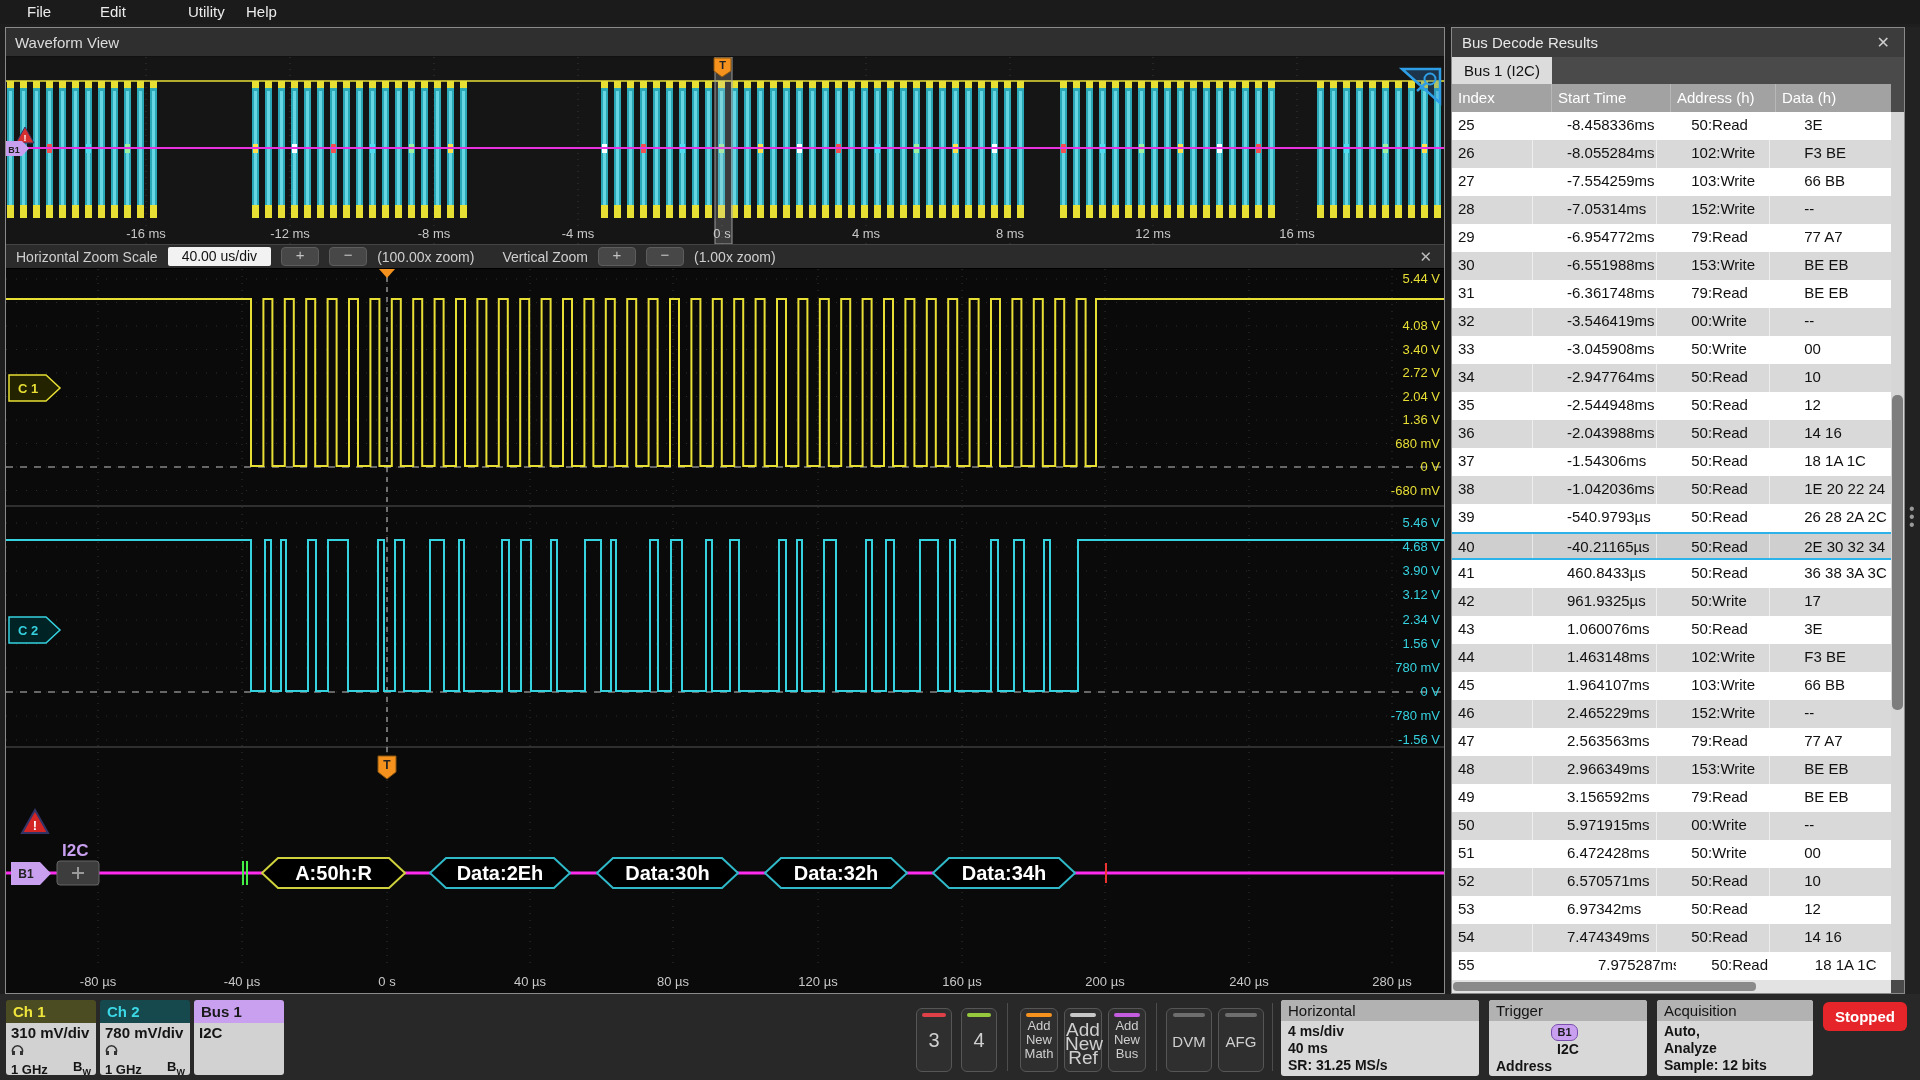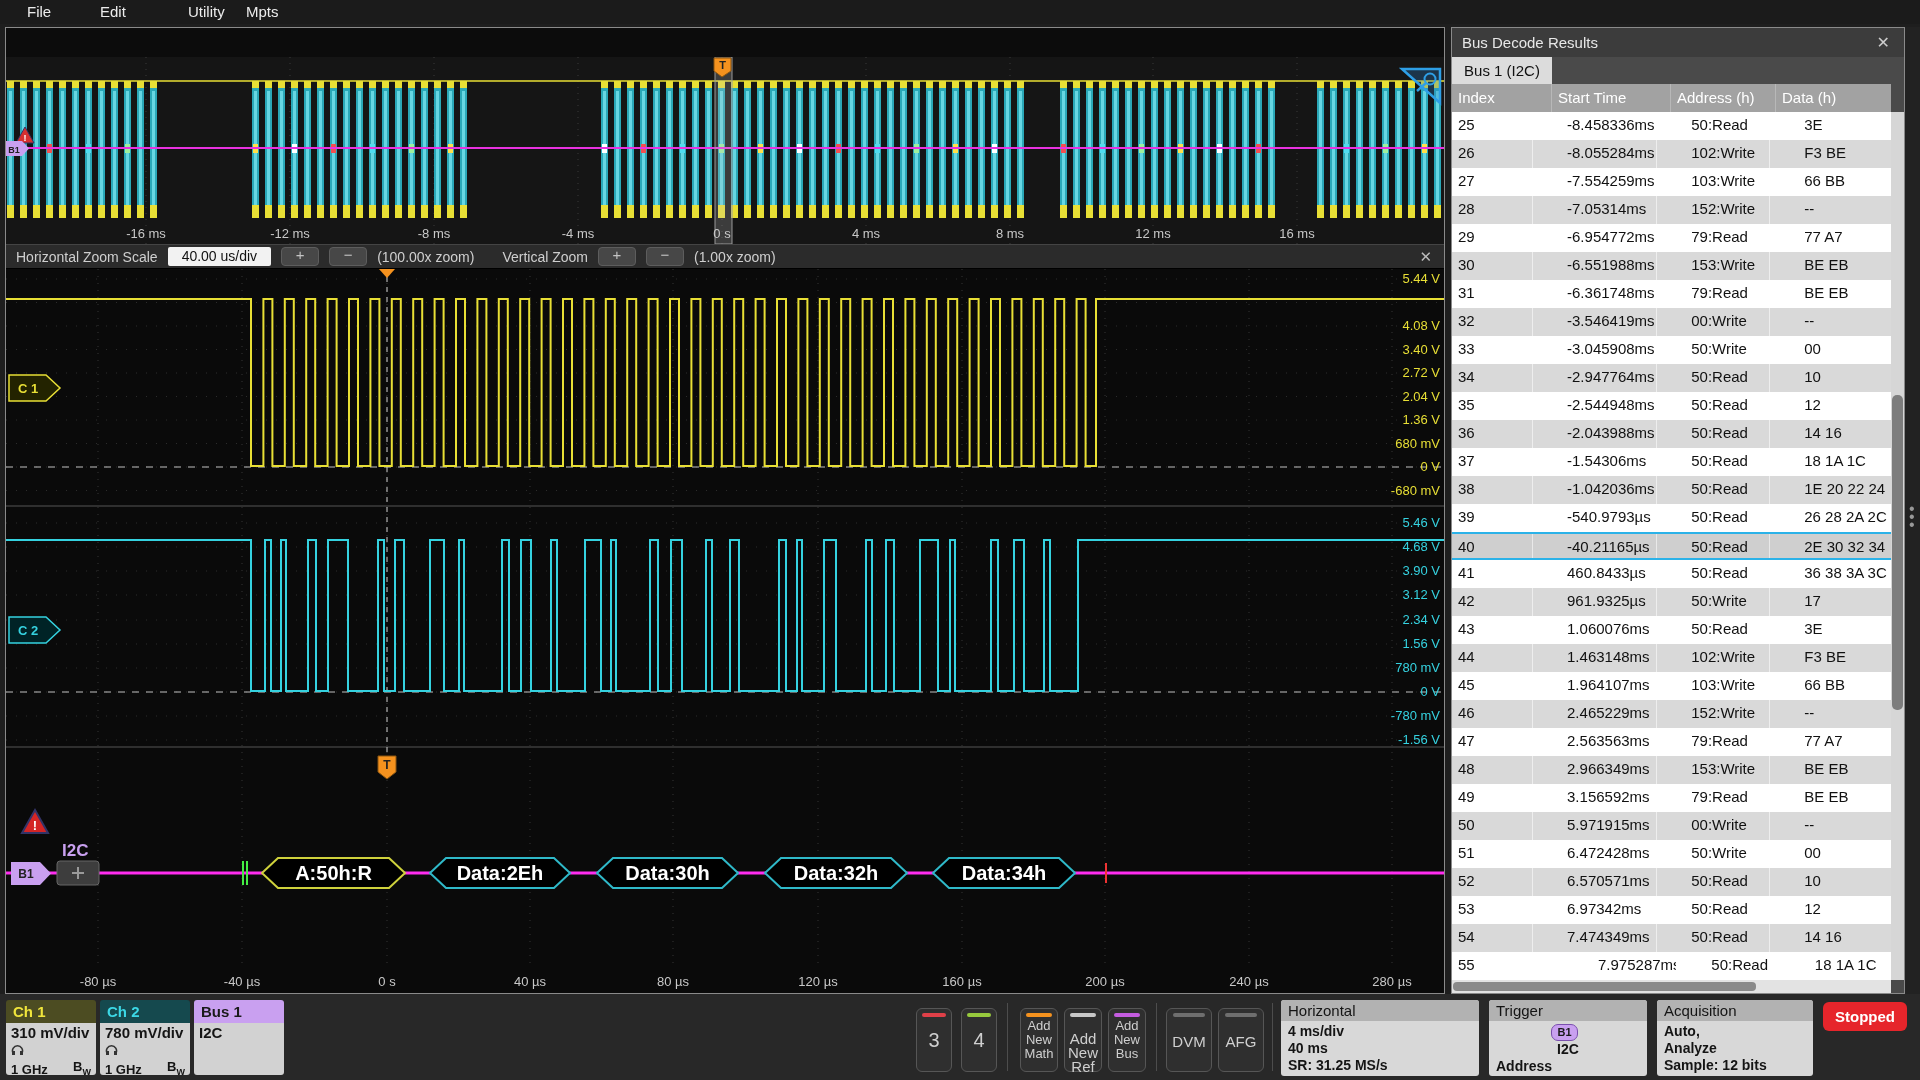--- a/index.html
+++ b/index.html
@@ -59,24 +59,25 @@
   #stopped{position:absolute;left:1823px;top:8px;width:84px;height:29px;background:#e6252b;border-radius:6px;color:#fff;font-weight:bold;font-size:15px;text-align:center;line-height:29px;cursor:pointer;}
   .trigbadge{display:inline-block;background:#c9a0f0;border:1px solid #7a4fae;border-radius:7px;color:#1a1a1a;font-size:11px;font-weight:bold;padding:0 5px;height:15px;line-height:15px;margin-right:7px;}
 </style>
 </head>
 <body>
 
 <div id="menubar" class="abs">
   <span class="menu-item" style="left:27px">File</span>
   <span class="menu-item" style="left:100px">Edit</span>
   <span class="menu-item" style="left:188px">Utility</span>
-  <span class="menu-item" style="left:246px">Mpts</span>
+  <span class="menu-item" style="left:246px">Help</span>
 </div>
 
 <div id="wfpanel" class="abs">
+  <div id="wfheader" class="abs">Waveform View</div>
 
   <div id="overview" class="abs">
     <svg id="ov-svg" width="1438" height="187">
         <line x1="140" y1="0" x2="140" y2="187" stroke="#3a3a3a" stroke-dasharray="1,5"></line>
         <line x1="284" y1="0" x2="284" y2="187" stroke="#3a3a3a" stroke-dasharray="1,5"></line>
         <line x1="428" y1="0" x2="428" y2="187" stroke="#3a3a3a" stroke-dasharray="1,5"></line>
         <line x1="572" y1="0" x2="572" y2="187" stroke="#3a3a3a" stroke-dasharray="1,5"></line>
         <line x1="716" y1="0" x2="716" y2="187" stroke="#3a3a3a" stroke-dasharray="1,5"></line>
         <line x1="860" y1="0" x2="860" y2="187" stroke="#3a3a3a" stroke-dasharray="1,5"></line>
         <line x1="1004" y1="0" x2="1004" y2="187" stroke="#3a3a3a" stroke-dasharray="1,5"></line>
@@ -908,21 +909,21 @@
     <div class="stripe" style="background:#97c93d"></div>
     <div style="font-size:20px;margin-top:12px">4</div>
   </div>
   <div class="sep" style="left:1007px"></div>
   <div class="sqbtn" style="left:1020px;width:38px">
     <div class="stripe" style="background:#f5921e"></div>
     <div style="font-size:13px;line-height:14px;margin-top:2px">Add New Math</div>
   </div>
   <div class="sqbtn" style="left:1064px;width:38px">
     <div class="stripe" style="background:#c8c8c8"></div>
-    <div style="font-size:15px;line-height:14px;margin-top:15px">Add New Ref</div>
+    <div style="font-size:19px;line-height:14px;margin-top:6px">Add New Ref</div>
   </div>
   <div class="sqbtn" style="left:1108px;width:38px">
     <div class="stripe" style="background:#c45ce0"></div>
     <div style="font-size:13px;line-height:14px;margin-top:2px">Add New Bus</div>
   </div>
   <div class="sep" style="left:1156px"></div>
   <div class="sqbtn" style="left:1166px;width:46px">
     <div class="stripe" style="background:#6e6e6e"></div>
     <div style="font-size:15px;margin-top:16px">DVM</div>
   </div>

